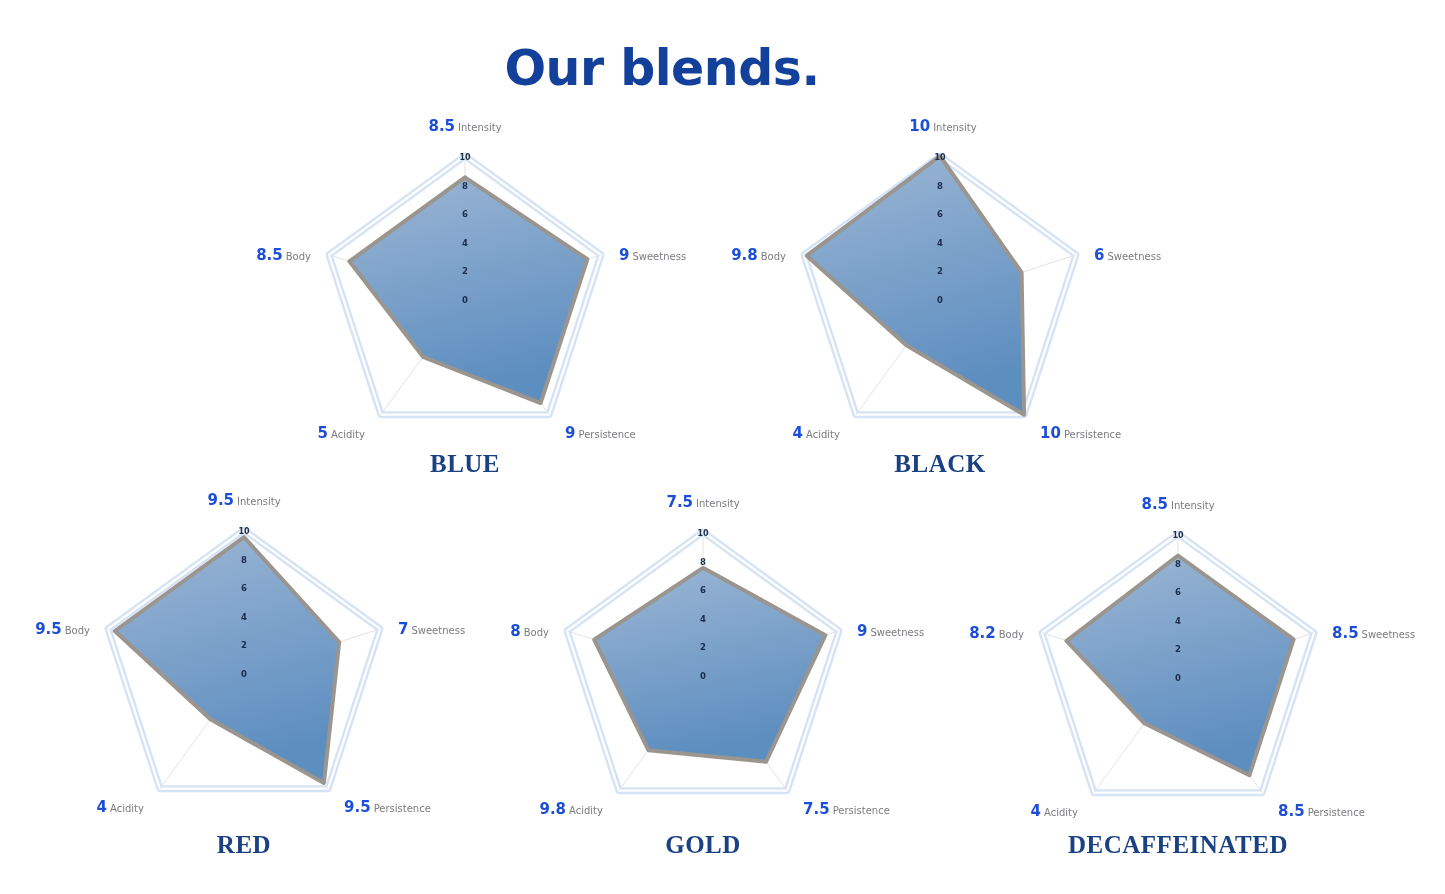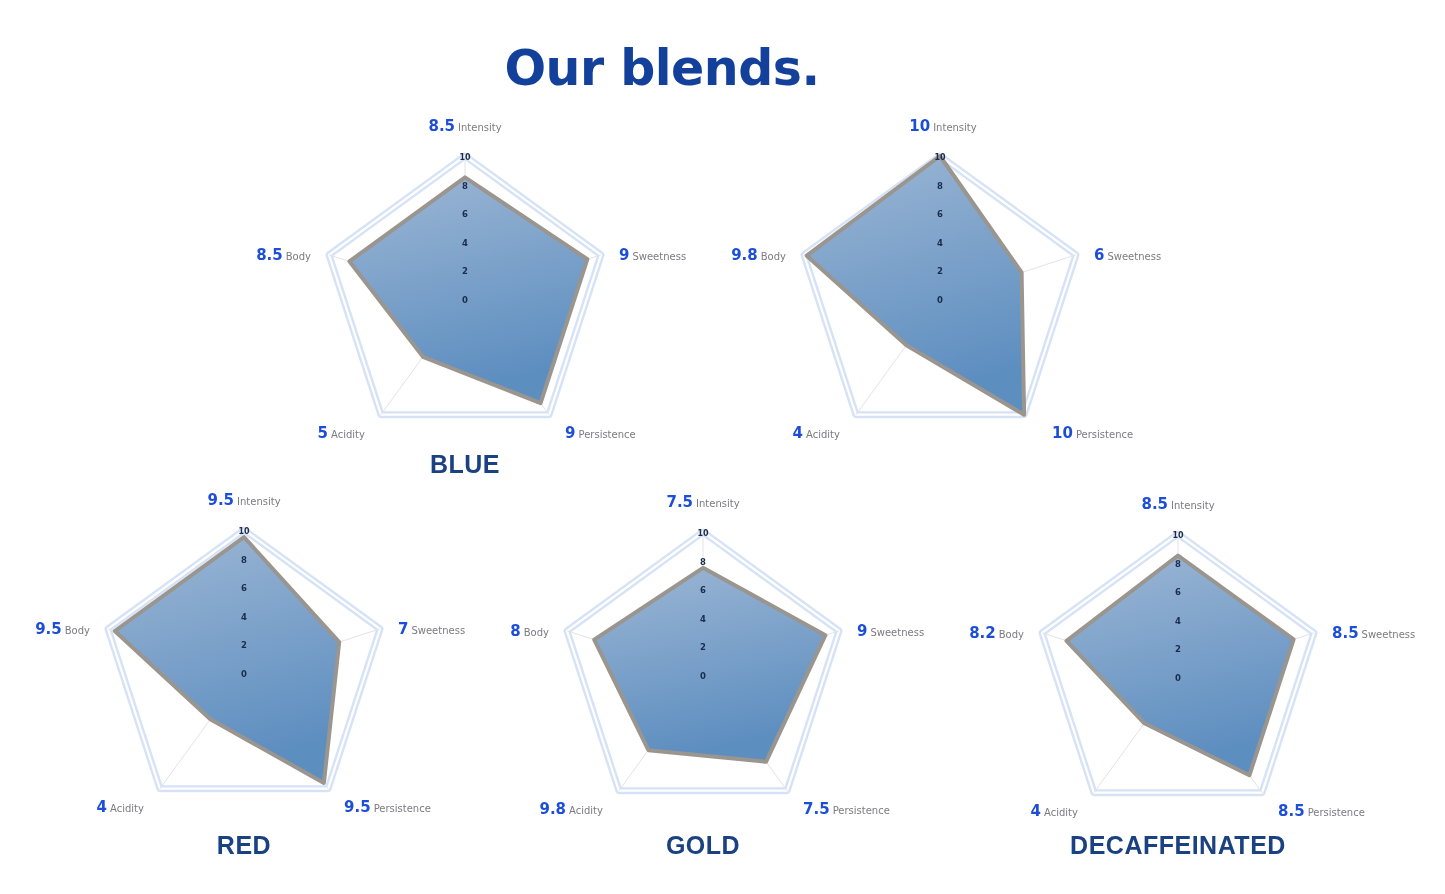--- a/index.html
+++ b/index.html
@@ -35,21 +35,21 @@
     overflow: visible;
   }
   .blend-name {
     position: absolute;
     width: 100%;
     text-align: center;
     font-size: 25px;
     font-weight: bold;
     color: #1a4182;
     letter-spacing: 0.5px;
-    font-family: Liberation Sans, sans-serif;
+    font-family: Liberation Serif, serif;
   }
   .axis-label {
     position: absolute;
     white-space: nowrap;
     font-size: 13.5px;
     line-height: 1;
   }
   .axis-label .val {
     font-weight: bold;
     color: #1d4ed8;
@@ -131,23 +131,24 @@
         <polygon points="940.0,156.0 1021.6,272.5 1024.1,414.7 906.4,345.3 806.7,255.7" fill="url(#grad-1)" stroke="#9a958e" stroke-width="4" stroke-linejoin="round"></polygon>
         <text x="940" y="160.0" text-anchor="middle" class="tick-text tick-top">10</text>
         <text x="940" y="188.6" text-anchor="middle" class="tick-text">8</text>
         <text x="940" y="217.2" text-anchor="middle" class="tick-text">6</text>
         <text x="940" y="245.8" text-anchor="middle" class="tick-text">4</text>
         <text x="940" y="274.4" text-anchor="middle" class="tick-text">2</text>
         <text x="940" y="303.0" text-anchor="middle" class="tick-text">0</text>
       </svg>
       <div class="axis-label pos-top" style="left: 895px; top: 134px; margin-left: 48px;"><span class="val">10</span><span class="nm">Intensity</span></div>
       <div class="axis-label pos-right" style="left: 1094px; top: 254.811px;"><span class="val">6</span><span class="nm">Sweetness</span></div>
-      <div class="axis-label pos-brt" style="left: 1040.05px; top: 432.689px; margin-left: 12px;"><span class="val">10</span><span class="nm">Persistence</span></div>
+      <div class="axis-label pos-brt" style="left: 1040.05px; top: 432.689px;"><span class="val">10</span><span class="nm">Persistence</span></div>
       <div class="axis-label pos-blt" style="left: 839.947px; top: 432.689px;"><span class="val">4</span><span class="nm">Acidity</span></div>
       <div class="axis-label pos-left" style="left: 785.999px; top: 254.811px;"><span class="val">9.8</span><span class="nm">Body</span></div>
+      <div class="blend-name" style="left: 640px; top: 450px; width: 600px;">BLACK</div>
     </div>
     <div class="chart-card" style="left: 0px; top: 0px; width: 1445px; height: 894px; pointer-events: none;">
       <svg class="chart-svg" width="1445" height="894" style="position: absolute; left: 0px; top: 0px;">
         <defs>
           <linearGradient id="grad-2" x1="0" y1="0" x2="0.25" y2="1">
             <stop offset="0%" stop-color="#9cb6d4"></stop>
             <stop offset="100%" stop-color="#5d8ec0"></stop>
           </linearGradient>
         </defs>
         <polygon points="244.0,530.0 380.0,628.8 328.1,788.7 159.9,788.7 108.0,628.8" fill="none" stroke="#d6e2f5" stroke-width="7" stroke-linejoin="round"></polygon>

